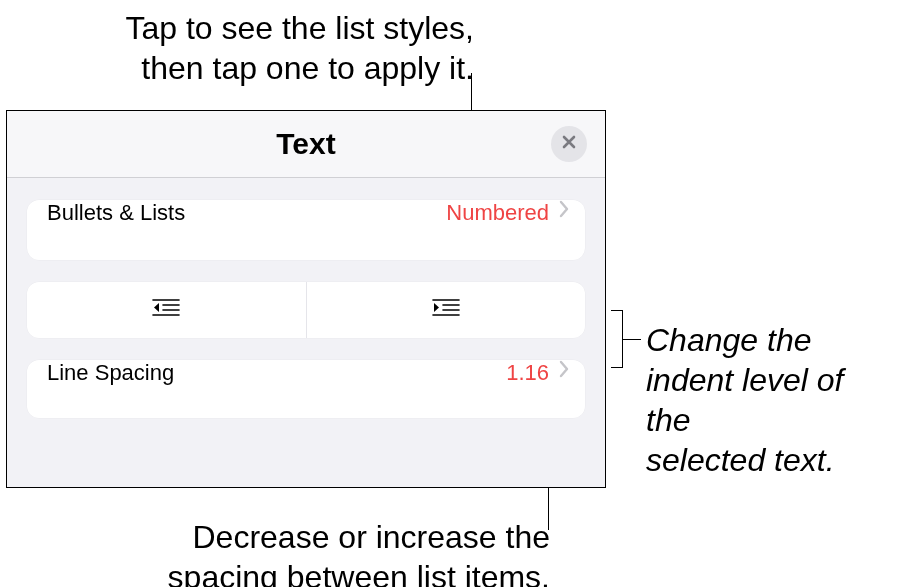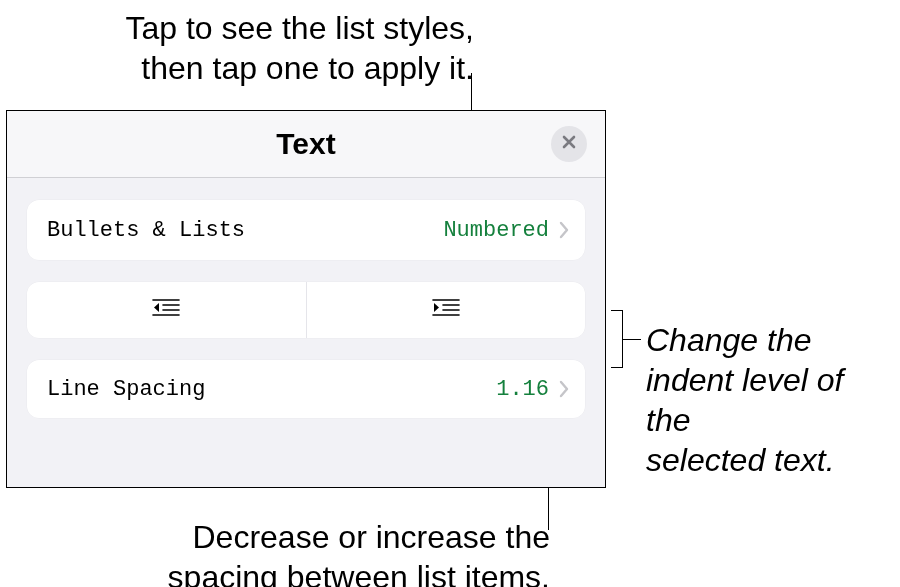--- a/index.html
+++ b/index.html
@@ -84,34 +84,32 @@
   .card {
     background: #fff;
     border-radius: 12px;
     box-shadow: 0 0 0 0.5px rgba(0,0,0,0.03);
     margin-bottom: 22px;
   }
 
   
   .row {
     display: flex;
-    align-items: center;
     height: 60px;
     padding: 0 16px 0 20px;
     cursor: pointer;
-    font-family: Liberation Mono, monospace;
   }
   .row-label {
     font-size: 22px;
     flex: 1;
     color: #000;
   }
   .row-value {
     font-size: 22px;
-    color: #15803d;
+    color: #ef4444;
     margin-right: 10px;
   }
   .chevron svg {
     width: 10px;
     height: 18px;
     display: block;
   }
 
   
   .segmented {

